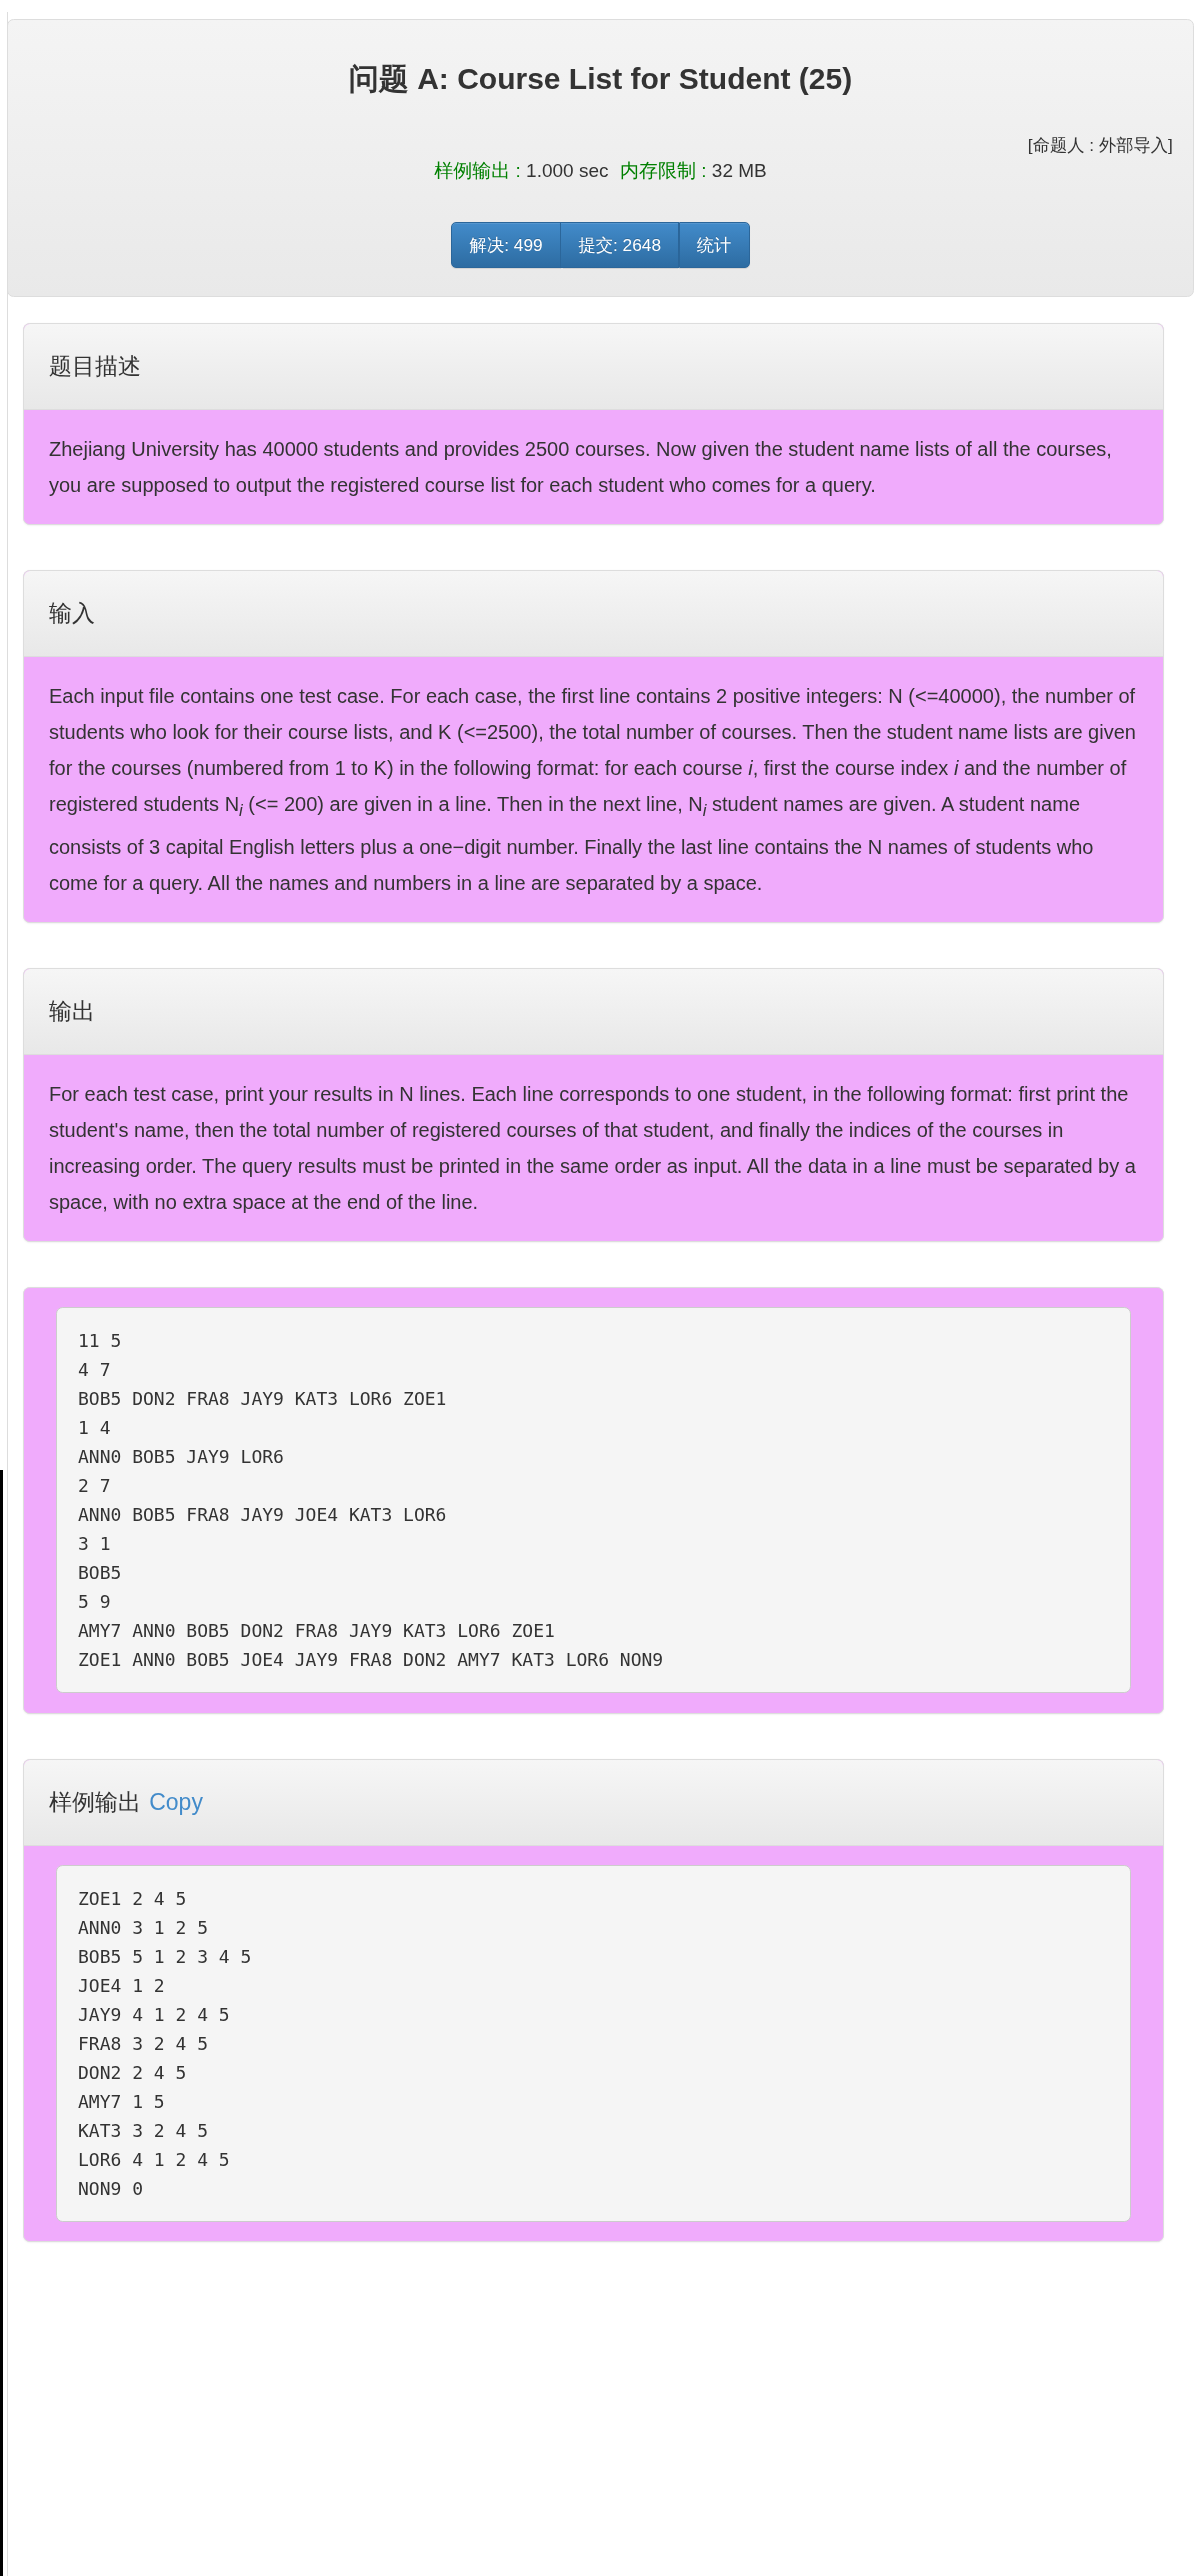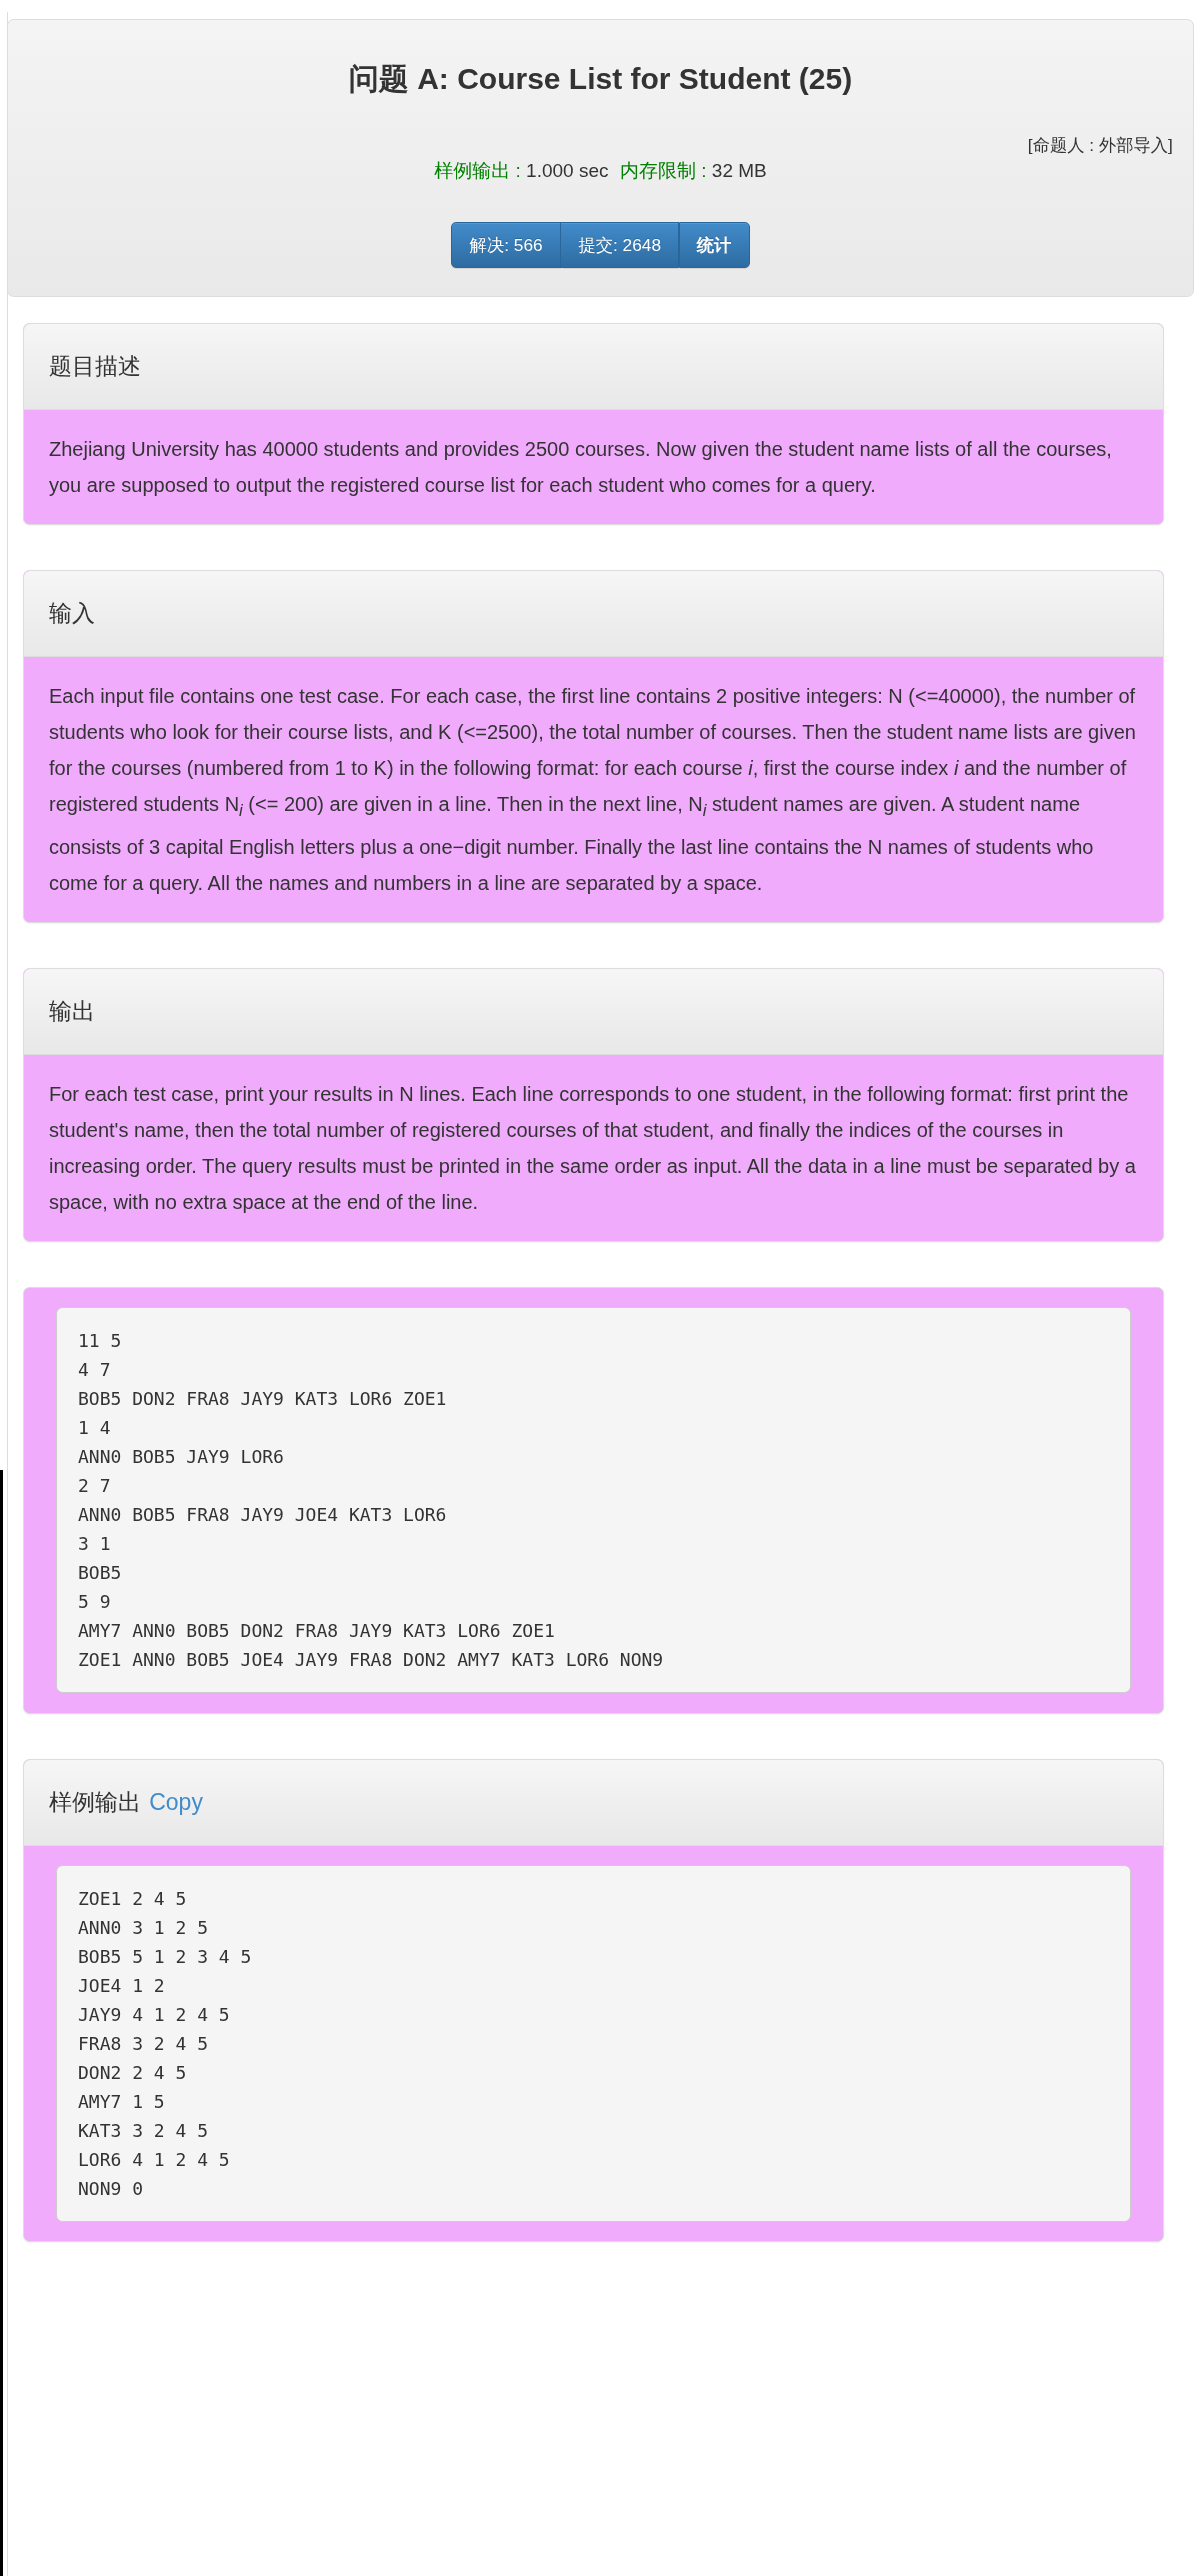--- a/index.html
+++ b/index.html
@@ -73,21 +73,21 @@
     text-decoration: none;
     background: linear-gradient(to bottom, #428bca 0%, #2d6ca2 100%);
     border: 0.8px solid #2b669a;
     text-shadow: 0 -0.8px 0 rgba(0,0,0,0.2);
     box-shadow: inset 0 0.8px 0 rgba(255,255,255,0.15), 0 0.8px 0.8px rgba(0,0,0,0.1);
     cursor: pointer;
     white-space: nowrap;
   }
   .btn + .btn { margin-left: -0.8px; }
   .btn:first-child { border-radius: 5px 0 0 5px; }
-  .btn:last-child  { border-radius: 0 5px 5px 0; font-weight: bold; }
+  .btn:last-child  { border-radius: 0 5px 5px 0; }
 
   
   .content { padding: 26px 37px 0 23px; }
 
   .panel {
     border: 0.8px solid #ddd;
     border-radius: 6.6px;
     background: #f0abfc;
     box-shadow: 0 0.8px 1.6px rgba(0,0,0,0.05);
     margin-bottom: 45px;
@@ -140,21 +140,21 @@
     <h1 class="page-title">问题 A: Course List for Student (25)</h1>
 
     <div class="author-note">[命题人 : 外部导入]</div>
 
     <div class="limits-row">
       <span class="limit-label">样例输出 : </span><span class="limit-value">1.000 sec</span><span class="limit-label mem">内存限制 : </span><span class="limit-value">32 MB</span>
     </div>
 
     <div class="btn-row">
       <div class="btn-group">
-        <a class="btn">解决: 566</a>
+        <a class="btn">解决: 499</a>
         <a class="btn">提交: 2648</a>
         <a class="btn">统计</a>
       </div>
     </div>
   </div>
 
   <div class="content">
 
     <div class="panel">
       <div class="panel-heading">

